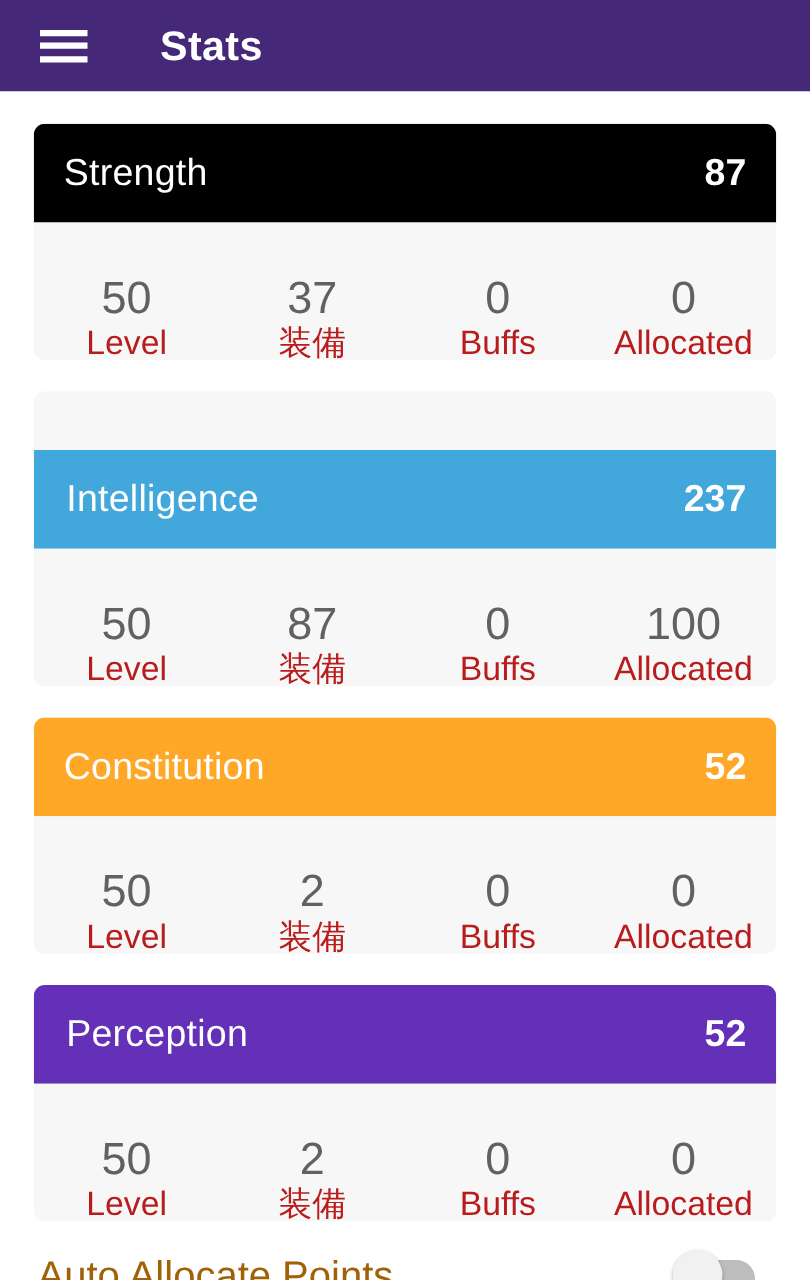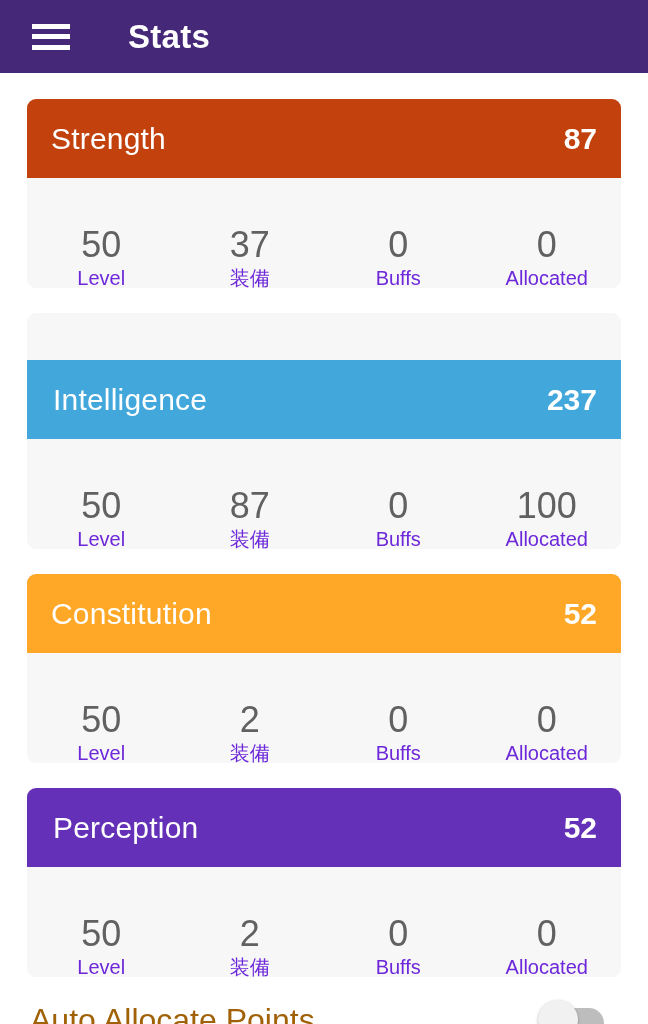--- a/index.html
+++ b/index.html
@@ -115,22 +115,22 @@
   }
 
   .col-value {
     font-size: 36px;
     color: #616161;
     font-weight: normal;
     line-height: 1;
   }
 
   .col-label {
-    font-size: 20px;
-    color: #6d28d9;
+    font-size: 27px;
+    color: #b91c1c;
     font-weight: normal;
     line-height: 1;
   }
 
   
   .footer-row {
     flex: 0 0 auto;
     height: 86px;
     display: flex;
     align-items: center;
@@ -182,21 +182,21 @@
       <span></span>
       <span></span>
       <span></span>
     </div>
     <div class="appbar-title">Stats</div>
   </div>
 
   <div class="cards">
 
     <div class="stat-card">
-      <div class="stat-head" id="head-0" style="background: #c2410c; padding-left: 24px;">
+      <div class="stat-head" id="head-0" style="background: #000000; padding-left: 24px;">
         <div class="stat-name">Strength</div>
         <div class="stat-total">87</div>
       </div>
       <div class="stat-body">
         <div class="stat-col">
           <div class="col-value">50</div>
           <div class="col-label">Level</div>
         </div>
         <div class="stat-col">
           <div class="col-value">37</div>

